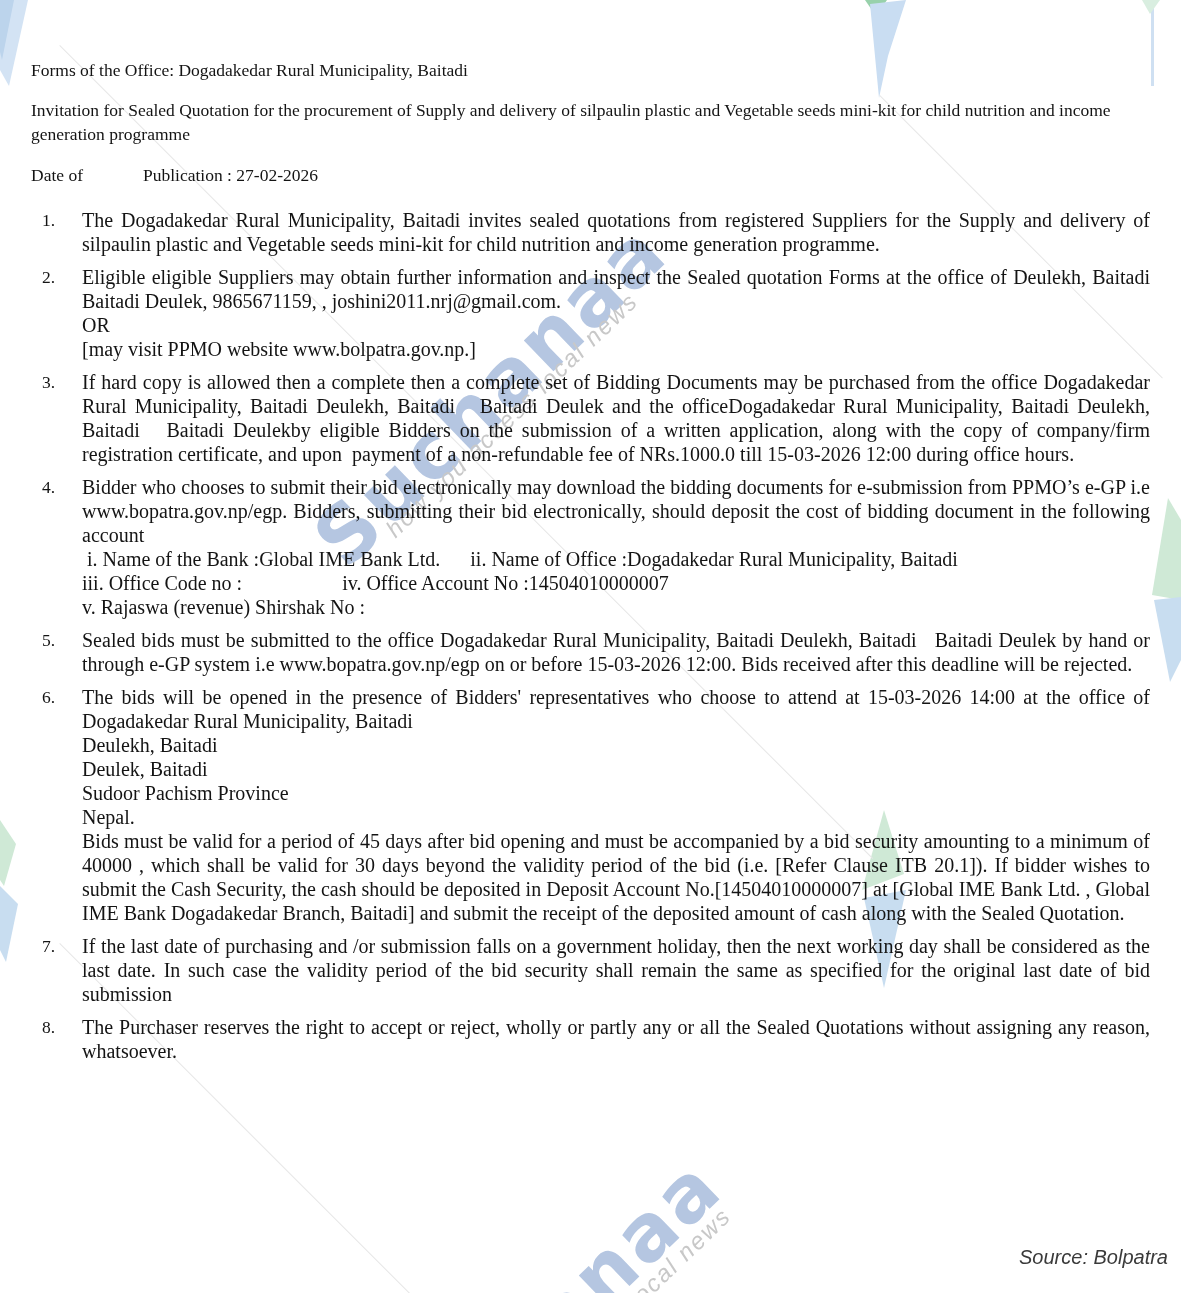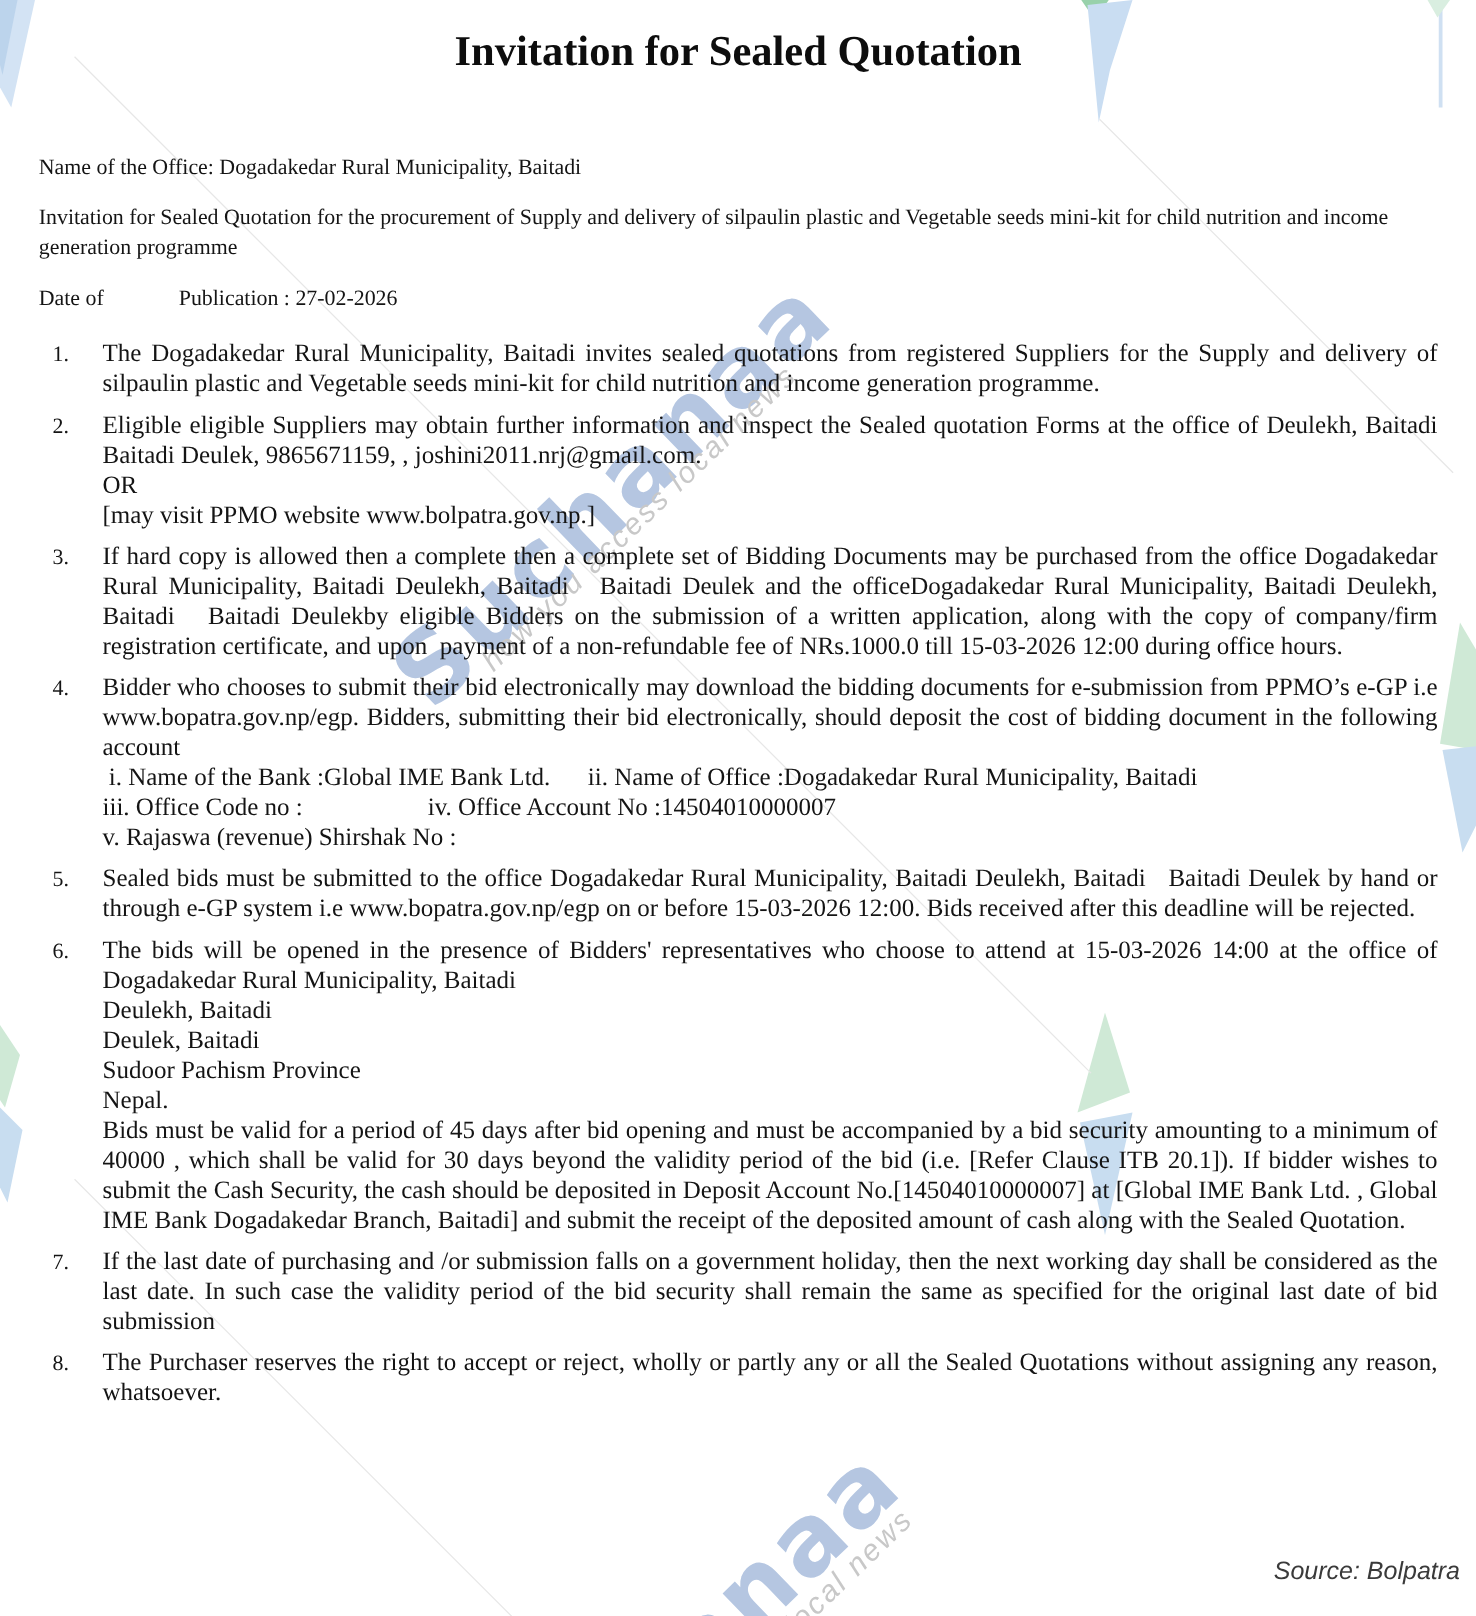--- a/index.html
+++ b/index.html
@@ -82,23 +82,22 @@
   <div class="diag diag-a"></div>
   <div class="diag diag-b"></div>
   <div class="diag diag-c"></div>
 
   <div class="wm wm-mid">Suchanaa</div>
   <div class="wm-tag wm-tag-mid">how you access local news</div>
   <div class="wm wm-bot">Suchanaa</div>
   <div class="wm-tag wm-tag-bot">how you access local news</div>
 
   <div class="content">
-    <h1>Invitation for Sealed Quotation</h1>
 
-    <p class="p-name">Name of the Office: Dogadakedar Rural Municipality, Baitadi</p>
+    <p class="p-name">Forms of the Office: Dogadakedar Rural Municipality, Baitadi</p>
     <p class="p-invite">Invitation for Sealed Quotation for the procurement of Supply and delivery of silpaulin plastic and Vegetable seeds mini-kit for child nutrition and income generation programme</p>
     <p class="p-dateline"><span>Date of</span><span class="pub">Publication : 27-02-2026</span></p>
 
     <div class="list">
       <div class="item">
         <span class="num">1.</span>
         <div class="itext">The Dogadakedar Rural Municipality, Baitadi invites sealed quotations from registered Suppliers for the Supply and delivery of silpaulin plastic and Vegetable seeds mini-kit for child nutrition and income generation programme.</div>
       </div>
       <div class="item">
         <span class="num">2.</span>

